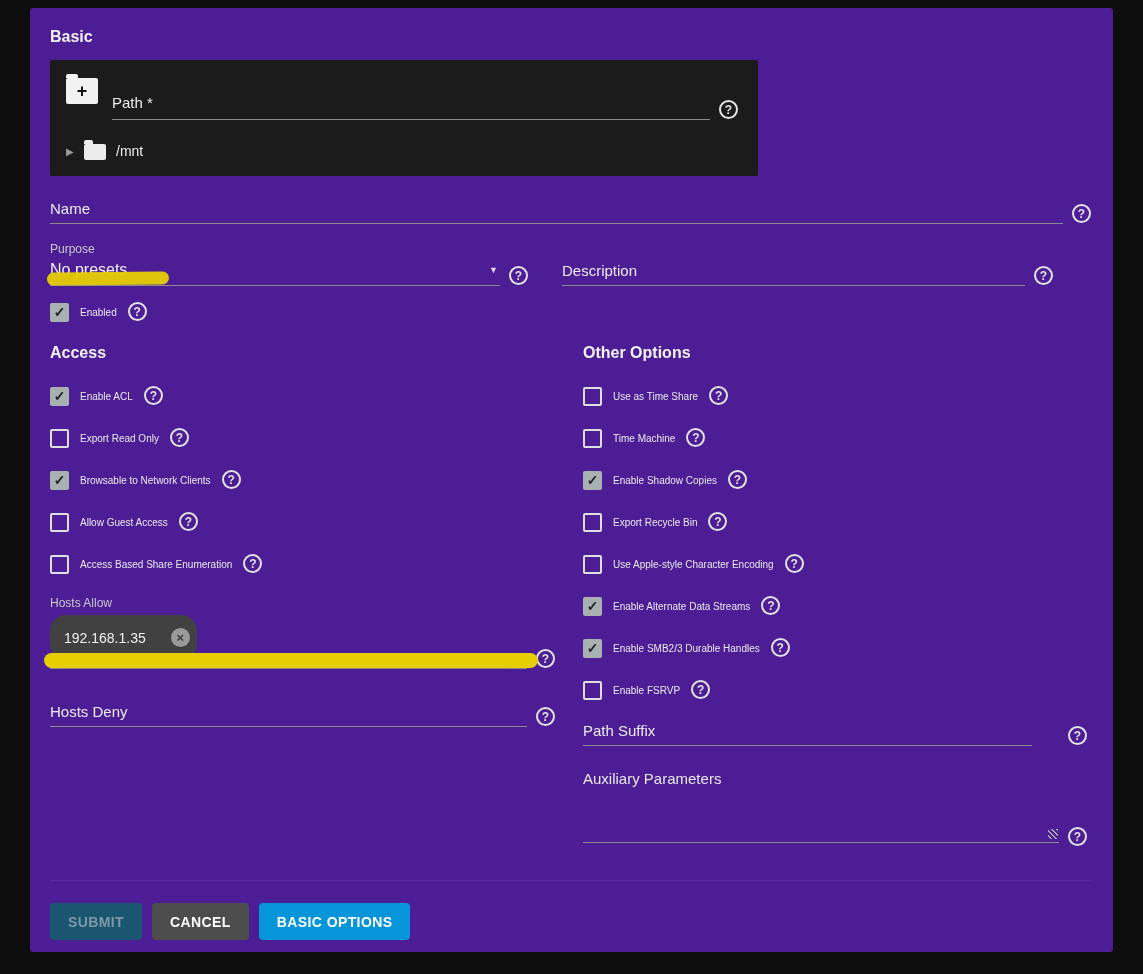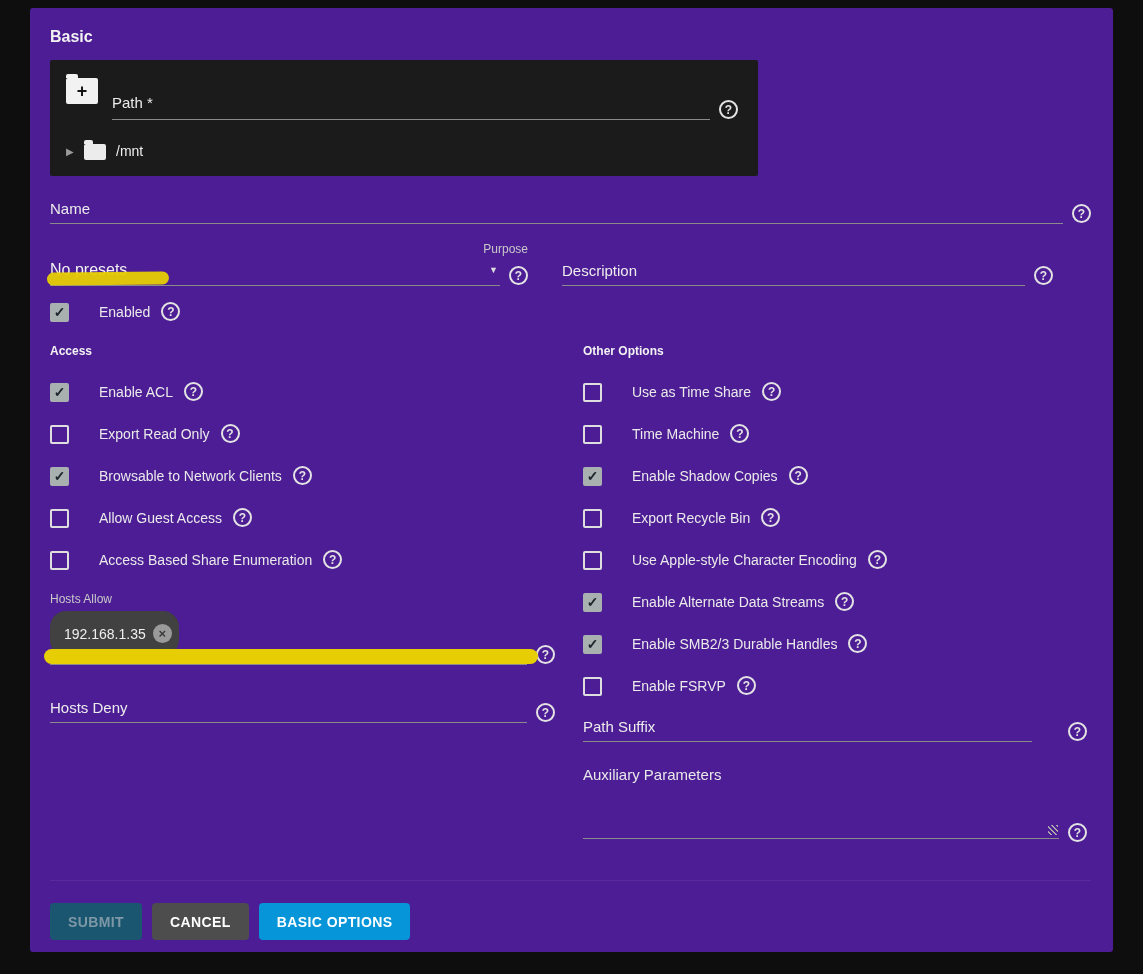--- a/index.html
+++ b/index.html
@@ -68,54 +68,54 @@
 
   .help {
     width:19px; height:19px; border:2px solid #e3e3e3; border-radius:50%;
     display:inline-flex; align-items:center; justify-content:center;
     font-size:12px; font-weight:bold; color:#e3e3e3; flex:none;
     margin-bottom:1px; cursor:pointer; background:transparent;
   }
 
   .name-row { margin-bottom:18px; }
   .pd-row { display:grid; grid-template-columns:478px 1fr; gap:34px; margin-bottom:16px; }
-  .purpose-field { position:relative;text-align:right; }
+  .purpose-field { position:relative; }
   .desc-field { padding-right:38px; }
 
   .hl-purpose {
     position:absolute; left:-3px; top:30px; width:122px; height:13px;
     background:#e7cd04; border-radius:7px; transform:rotate(-0.6deg); opacity:.95;
     pointer-events:none;
   }
 
   
   .cb-row { display:flex; align-items:center; gap:11px; margin-bottom:22px; min-height:20px; }
   .checkbox {
     width:19px; height:19px; border:2px solid #dedede; border-radius:2px;
     flex:none; display:inline-flex; align-items:center; justify-content:center;
     cursor:pointer; background:transparent;
   }
   .checkbox.checked { background:#a9b0b0; border-color:#a9b0b0; }
   .checkbox.checked::after { content:"✓"; color:#20262b; font-size:14px; font-weight:bold; line-height:1; }
-  .cb-label { font-size:14px; color:#eaeaea; cursor:pointer;margin-left:19px; }
+  .cb-label { font-size:10px; color:#eaeaea; cursor:pointer; }
   .enabled-row { margin-bottom:16px; }
 
   
   .columns { display:grid; grid-template-columns:533px 1fr; align-items:start; }
   .col { padding-top:6px; }
-  .col h3 { font-size:12px; font-weight:bold; color:#f2f2f2; margin-bottom:24px; }
+  .col h3 { font-size:16px; font-weight:bold; color:#f2f2f2; margin-bottom:24px; }
 
   
   .hosts-allow { position:relative; width:505px; margin-top:10px; margin-bottom:34px; }
   .chips-line {
     flex:1; display:flex; align-items:center; border-bottom:1px solid #8a8a8a;
     padding-bottom:8px; min-height:40px; cursor:text;
   }
   .chip {
-    display:inline-flex; align-items:center; gap:7px;
+    display:inline-flex; align-items:center; gap:25px;
     background:#414141; border-radius:16px; height:45px;
     padding:0 7px 0 14px; font-size:14px; color:#efefef;
   }
   .chip-x {
     width:19px; height:19px; border-radius:50%; background:#9a9a9a;
     color:#3a3a3a; display:inline-flex; align-items:center; justify-content:center;
     font-size:13px; font-weight:bold; cursor:pointer; line-height:1;
   }
   .hl-hosts {
     position:absolute; left:-6px; top:57px; width:494px; height:15px;

